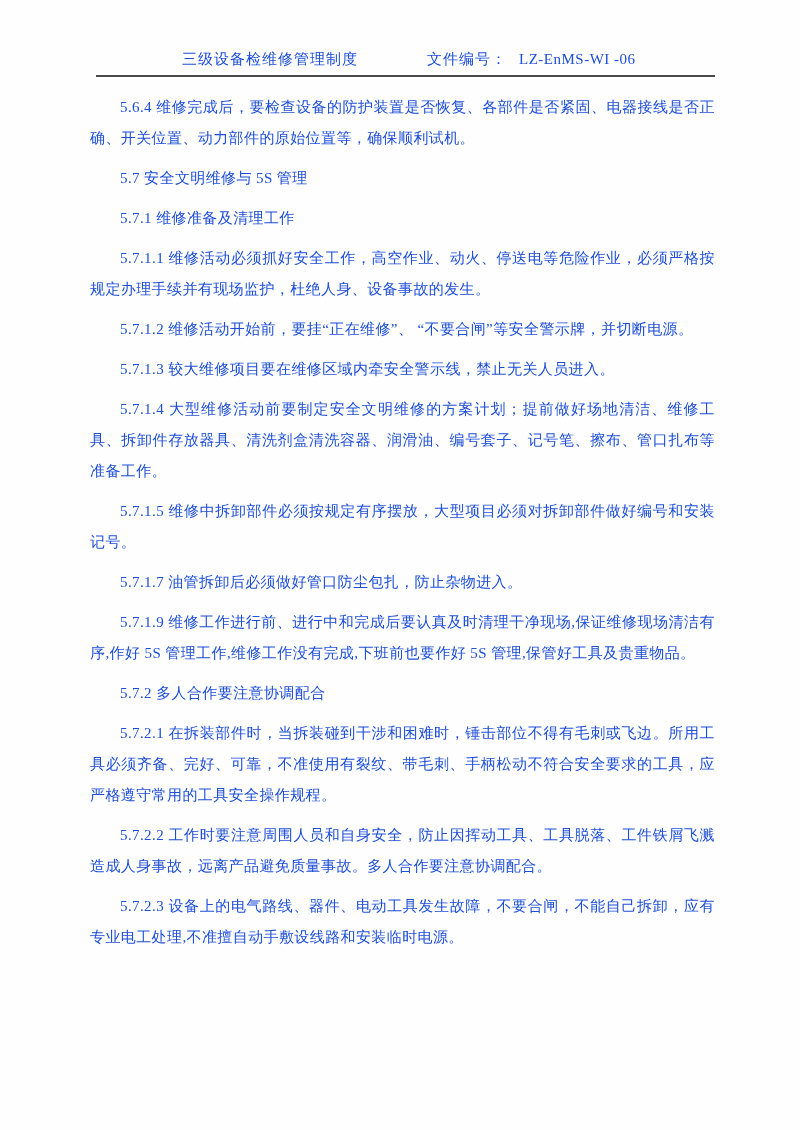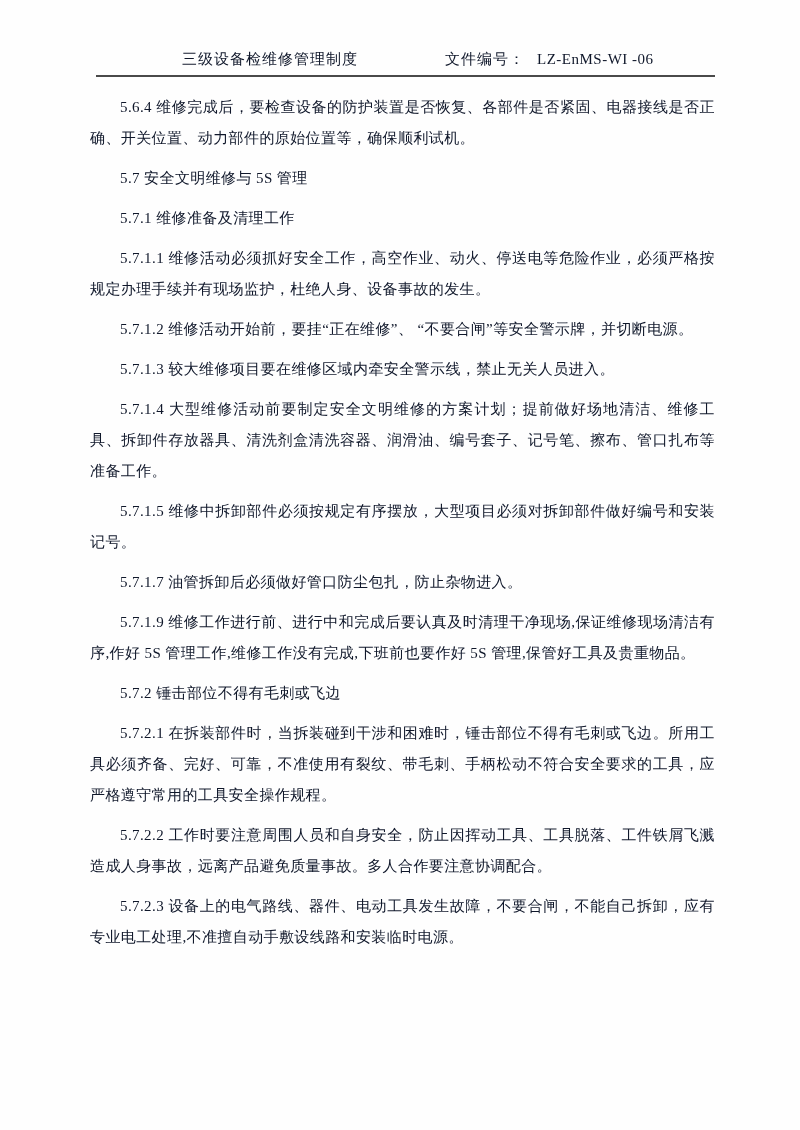--- a/index.html
+++ b/index.html
@@ -5,41 +5,41 @@
   html, body {
     margin: 0;
     padding: 0;
     background: #ffffff;
   }
   .page {
     position: relative;
     width: 800px;
     height: 1130px;
     background: #fefefe;
-    color: #0f172a;
+    color: #1d4ed8;
     font-family: "Liberation Serif", "DejaVu Serif", serif;
     overflow: hidden;
     box-sizing: border-box;
   }
   .header {
     position: relative;
     margin: 0 85px 0 96px;   
     padding-top: 50px;
     padding-bottom: 6px;
     border-bottom: 2px solid #4a4a4a;
     font-size: 15px;
     letter-spacing: 1px;
     white-space: nowrap;
   }
   .header .title {
     margin-left: 86px;       
   }
   .header .docno {
     position: absolute;
-    left: 349px;             
+    left: 331px;             
   }
   .header .docno .value {
     margin-left: 12px;
     letter-spacing: 0.5px;
   }
   .content {
     margin: 0 85px 0 90px;   
     padding-top: 6px;
   }
   .content p {
@@ -67,20 +67,20 @@
     <p>5.6.4 维修完成后，要检查设备的防护装置是否恢复、各部件是否紧固、电器接线是否正确、开关位置、动力部件的原始位置等，确保顺利试机。</p>
     <p>5.7 安全文明维修与 5S 管理</p>
     <p>5.7.1 维修准备及清理工作</p>
     <p>5.7.1.1 维修活动必须抓好安全工作，高空作业、动火、停送电等危险作业，必须严格按规定办理手续并有现场监护，杜绝人身、设备事故的发生。</p>
     <p>5.7.1.2 维修活动开始前，要挂“正在维修”、 “不要合闸”等安全警示牌，并切断电源。</p>
     <p>5.7.1.3 较大维修项目要在维修区域内牵安全警示线，禁止无关人员进入。</p>
     <p>5.7.1.4 大型维修活动前要制定安全文明维修的方案计划；提前做好场地清洁、维修工具、拆卸件存放器具、清洗剂盒清洗容器、润滑油、编号套子、记号笔、擦布、管口扎布等准备工作。</p>
     <p>5.7.1.5 维修中拆卸部件必须按规定有序摆放，大型项目必须对拆卸部件做好编号和安装记号。</p>
     <p>5.7.1.7 油管拆卸后必须做好管口防尘包扎，防止杂物进入。</p>
     <p>5.7.1.9 维修工作进行前、进行中和完成后要认真及时清理干净现场,保证维修现场清洁有序,作好 5S 管理工作,维修工作没有完成,下班前也要作好 5S 管理,保管好工具及贵重物品。</p>
-    <p>5.7.2 锤击部位不得有毛刺或飞边</p>
+    <p>5.7.2 多人合作要注意协调配合</p>
     <p>5.7.2.1 在拆装部件时，当拆装碰到干涉和困难时，锤击部位不得有毛刺或飞边。所用工具必须齐备、完好、可靠，不准使用有裂纹、带毛刺、手柄松动不符合安全要求的工具，应严格遵守常用的工具安全操作规程。</p>
     <p>5.7.2.2 工作时要注意周围人员和自身安全，防止因挥动工具、工具脱落、工件铁屑飞溅造成人身事故，远离产品避免质量事故。多人合作要注意协调配合。</p>
     <p>5.7.2.3 设备上的电气路线、器件、电动工具发生故障，不要合闸，不能自己拆卸，应有专业电工处理,不准擅自动手敷设线路和安装临时电源。</p>
 
   </div>
 
 </div>
 
 </body></html>

